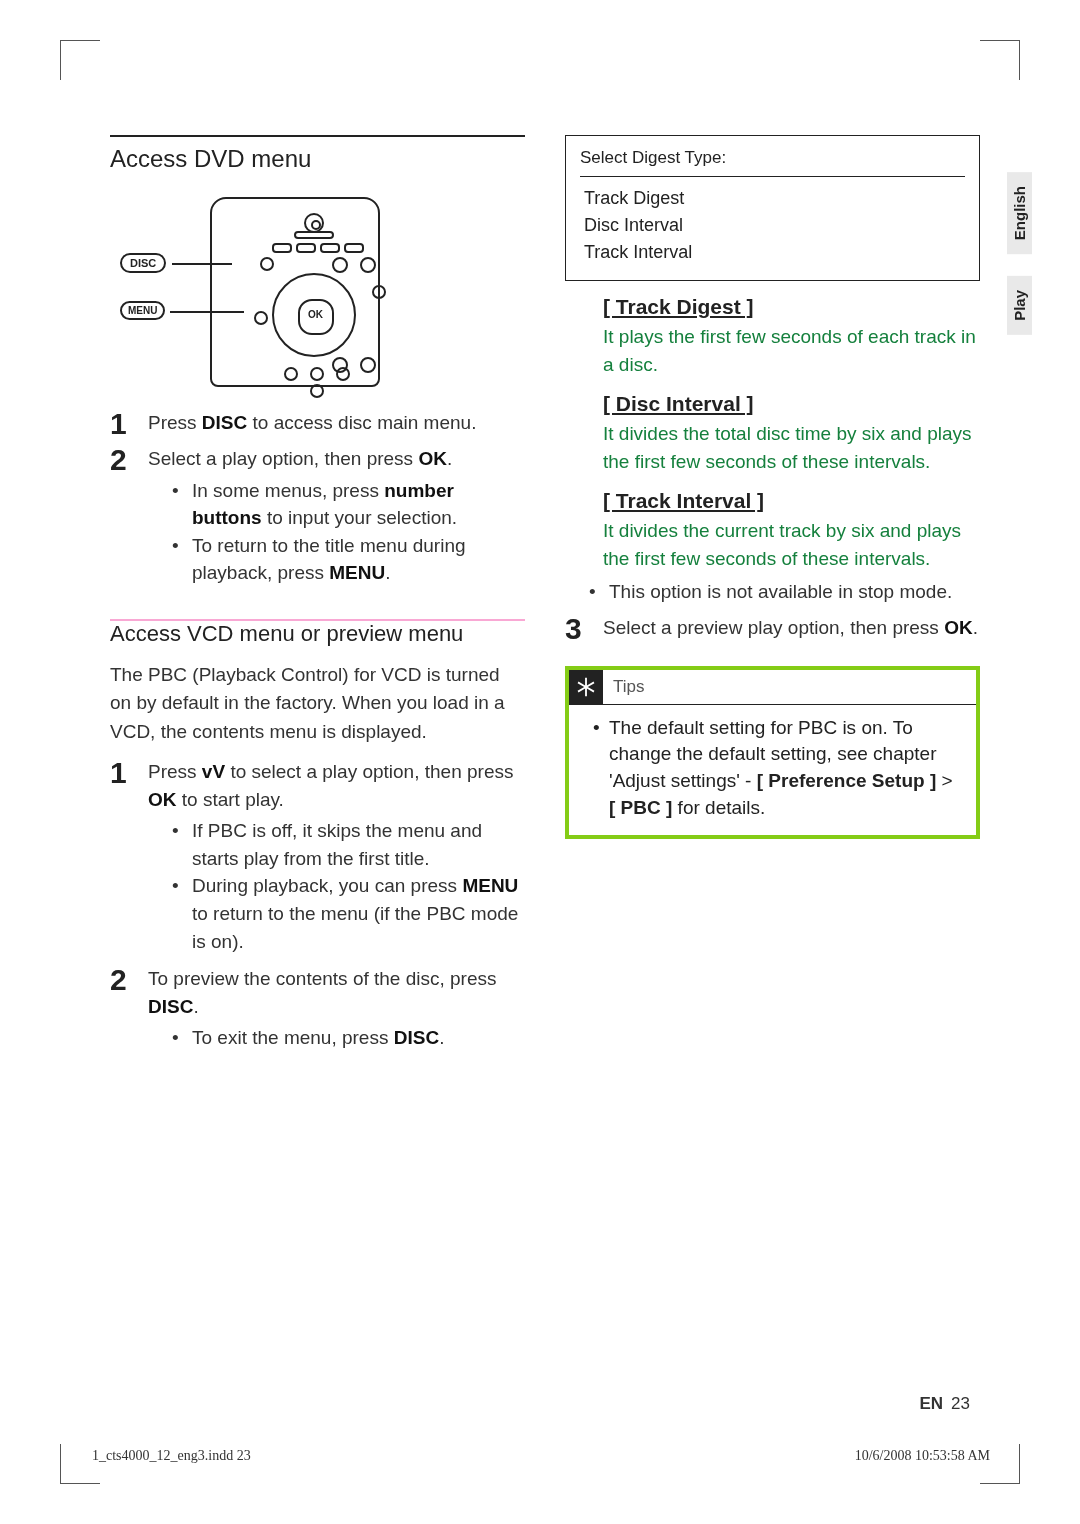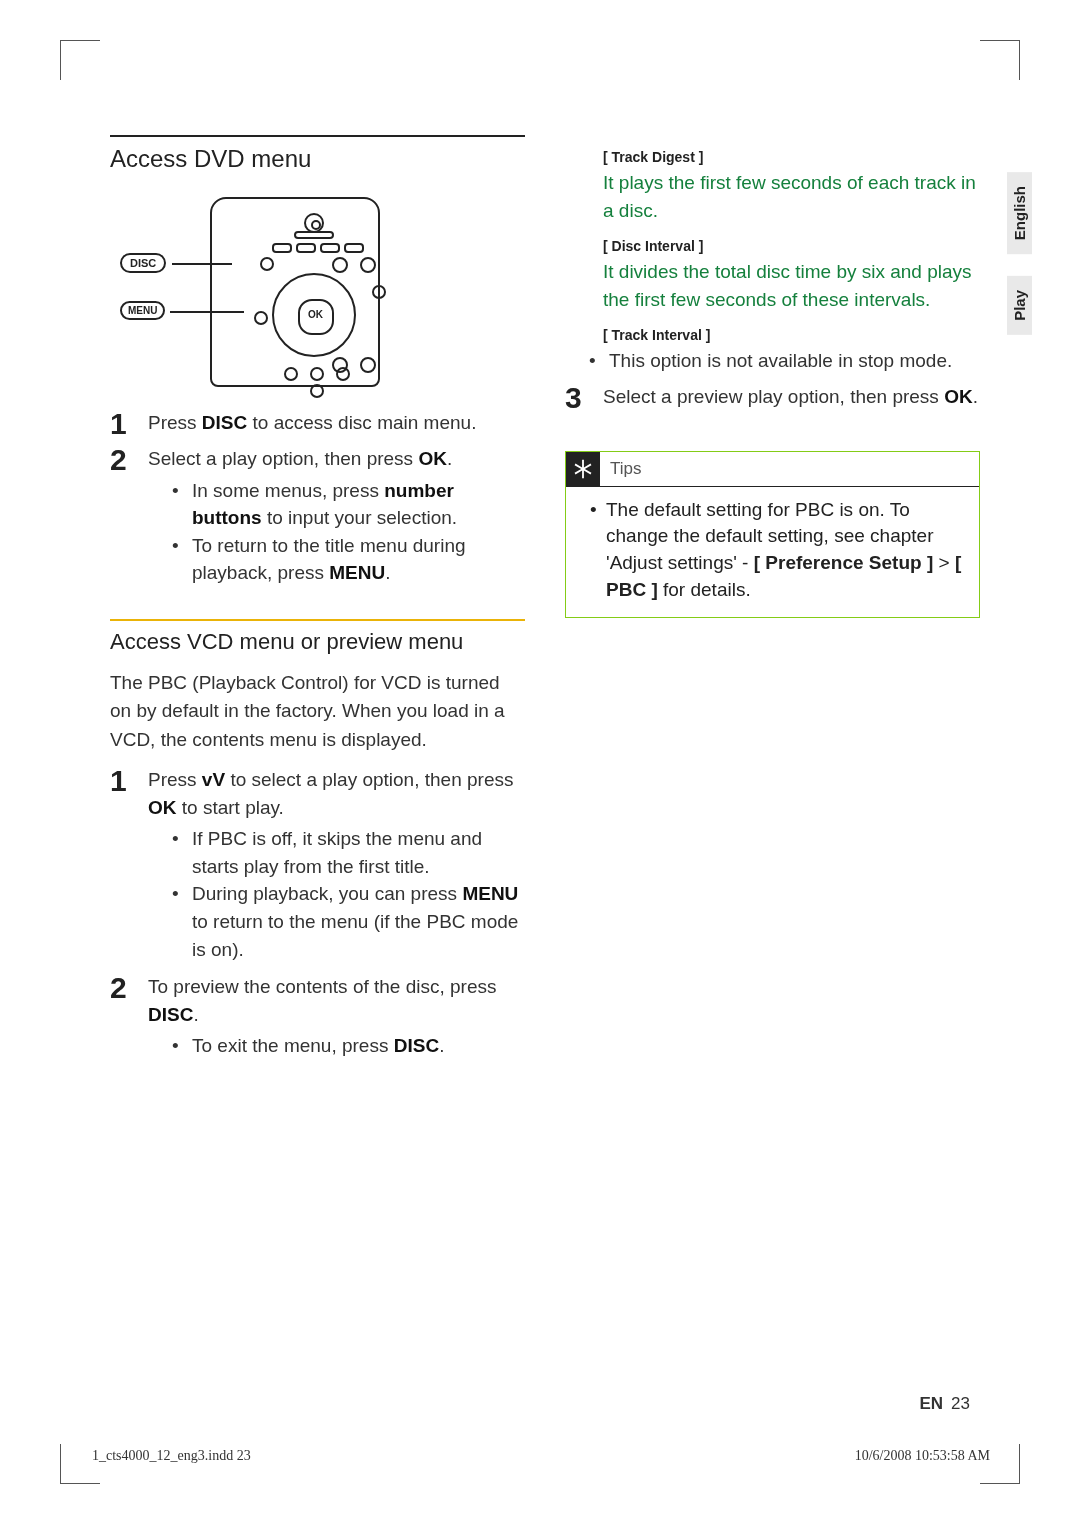--- a/index.html
+++ b/index.html
@@ -34,22 +34,22 @@
   .section-title {
     font-size: 24px;
     font-weight: 400;
     border-top: 2px solid #222;
     padding-top: 8px;
     margin-bottom: 18px;
   }
   .sub-section-title {
     font-size: 22px;
     font-weight: 400;
-    border-top: 2px solid #eab308;
-    padding-top: 8px;
+    border-top: 2px solid #f9a8d4;
+    padding-top: 0;
     margin-top: 28px;
     margin-bottom: 14px;
   }
 
   .remote-illus {
     width: 300px;
     height: 200px;
     margin: 8px 0 18px 0;
     position: relative;
   }
@@ -102,24 +102,24 @@
 
   .intro { font-size:19px; line-height:1.5; color:#333; margin-bottom:12px;}
   .indent { margin-left:38px; }
 
   .osd-box {
     border:1px solid #222; padding:8px 14px 14px 14px; margin-bottom:10px;
   }
   .osd-head { font-size:17px; border-bottom:1px solid #222; padding:4px 0 8px 0; margin-bottom:8px;}
   .osd-item { font-size:18px; padding:3px 4px;}
 
-  .opt-head { font-weight:600; font-size:14px; margin:14px 0 4px 38px; }
+  .opt-head { font-weight:600; font-size:21px; margin:14px 0 4px 38px;text-decoration:underline; }
   .opt-desc { font-size:19px; line-height:1.45; margin:0 0 6px 38px; color:#15803d;}
 
-  .tips-box { margin-top:38px; border:1px solid #84cc16; position:relative;}
+  .tips-box { margin-top:22px; border:4px solid #84cc16; position:relative;}
   .tips-head{
     display:flex; align-items:center; gap:10px; border-bottom:1px solid #222;
   }
   .tips-icon{
     width:34px; height:34px; background:#222; display:flex; align-items:center; justify-content:center;
     color:#fff;
   }
   .tips-title{ font-size:17px; color:#555; padding:6px 0;}
   .tips-body{ padding:10px 14px 14px 24px; font-size:19px; line-height:1.4;}
   .tips-body b{ font-weight:600;}
@@ -242,28 +242,35 @@
               <span>To exit the menu, press </span><b>DISC</b><span>.</span>
             </li>
           </ul>
         </div>
       </div>
 
     </div>
 
     <div class="col">
 
+      <div class="osd-box">
+        <div class="osd-head">Select Digest Type:</div>
+        <div class="osd-item">Track Digest</div>
+        <div class="osd-item">Disc Interval</div>
+        <div class="osd-item">Track Interval</div>
+      </div>
 
       <div class="opt-head">[ Track Digest ]</div>
       <div class="opt-desc">It plays the ﬁrst few seconds of each track in a disc.</div>
 
       <div class="opt-head">[ Disc Interval ]</div>
       <div class="opt-desc">It divides the total disc time by six and plays the ﬁrst few seconds of these intervals.</div>
 
       <div class="opt-head">[ Track Interval ]</div>
+      <div class="opt-desc">It divides the current track by six and plays the ﬁrst few seconds of these intervals.</div>
       <ul class="bullets indent">
         <li>This option is not available in stop mode.</li>
       </ul>
 
       <div class="step" style="margin-top:8px;">
         <div class="step-num">3</div>
         <div class="step-body">
           <span>Select a preview play option, then press </span><b>OK</b><span>.</span>
         </div>
       </div>

